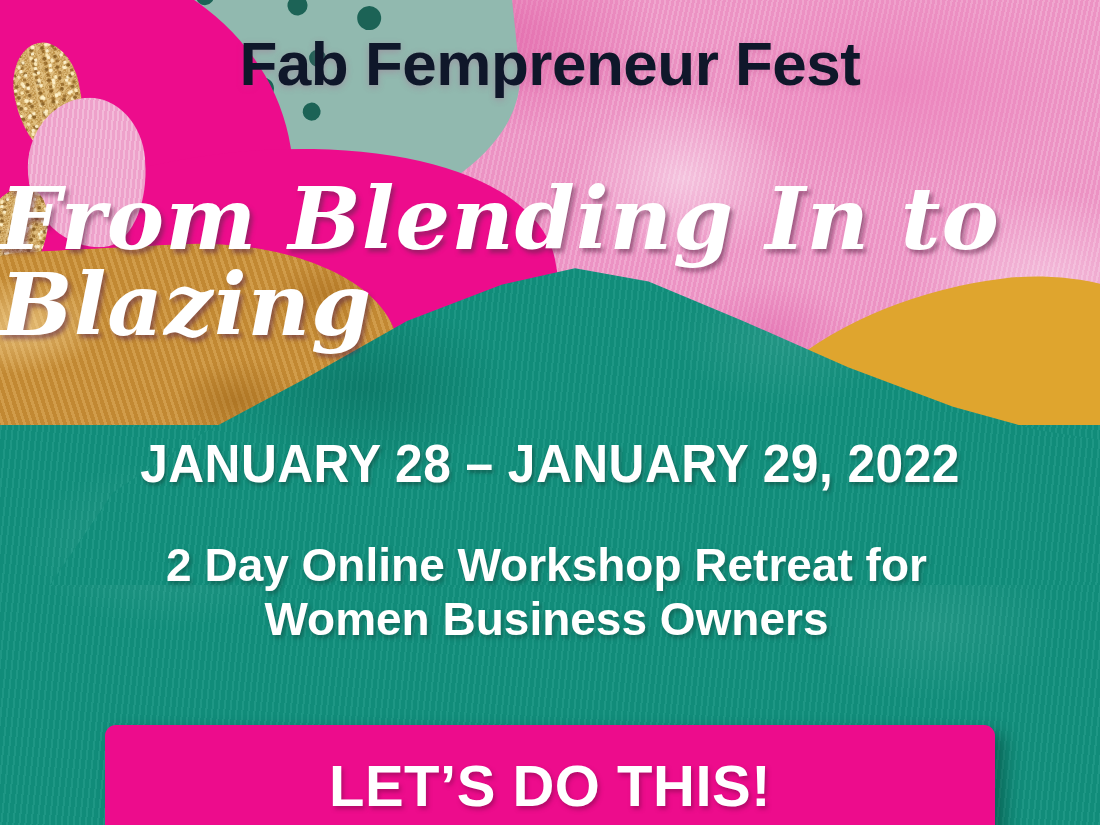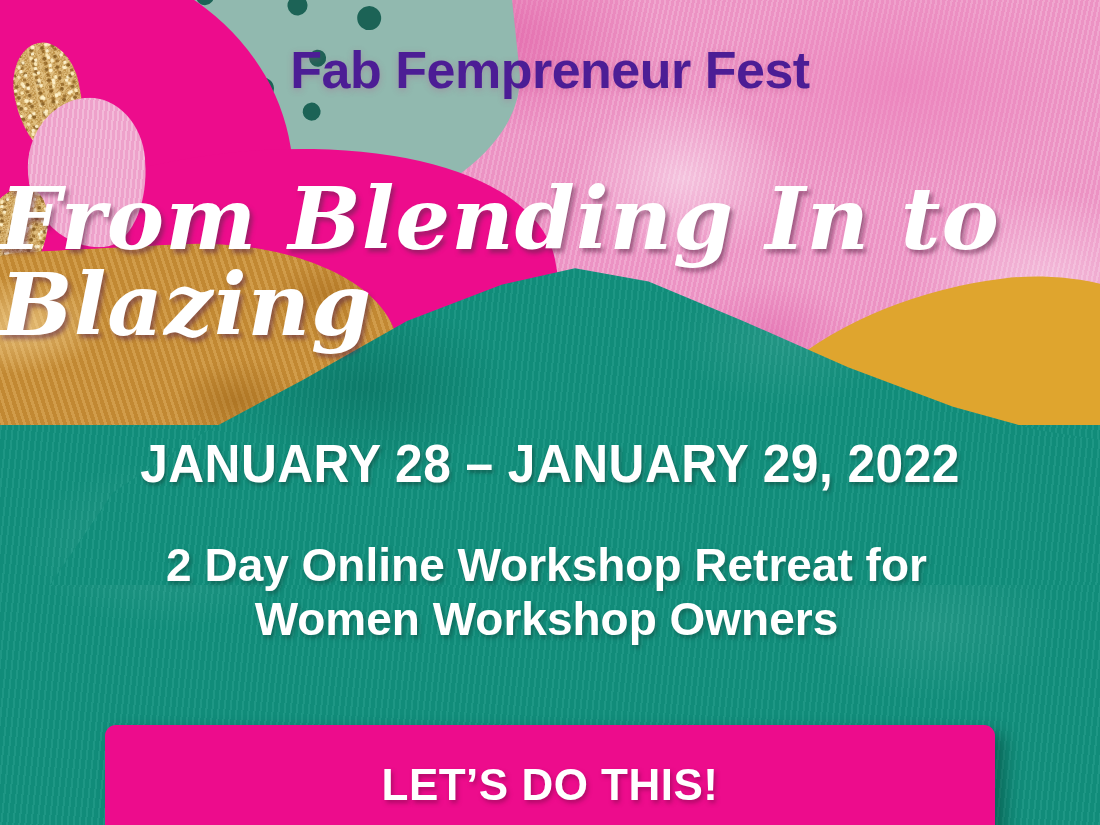--- a/index.html
+++ b/index.html
@@ -144,24 +144,24 @@
     left: 28px; top: 98px; width: 118px; height: 150px;
     background-color: #F0A9CF;
     background-image: repeating-linear-gradient(100deg, rgba(255,255,255,.2) 0 2px, rgba(226,120,180,.16) 2px 5px);
     border-radius: 54% 46% 40% 60% / 48% 44% 56% 52%;
     transform: rotate(-4deg);
   }
 
   
   #headline {
     position: absolute;
-    left: 0; right: 0; top: 44px;
+    left: 0; right: 0; top: 33px;
     text-align: center;
-    color: #4c1d95;
-    font-size: 52px;
+    color: #0f172a;
+    font-size: 62px;
     line-height: 1;
     font-weight: 700;
     letter-spacing: -0.5px;
     text-shadow: 0 2px 7px rgba(180,70,130,.30);
   }
 
   .script {
     position: absolute;
     left: 0; right: 0;
     text-align: left;
@@ -209,21 +209,21 @@
     border-radius: 11px;
     box-shadow: 10px 8px 16px rgba(0,50,42,.42);
     cursor: pointer;
     padding: 0;
     display: flex;
     align-items: center;
     justify-content: center;
   }
   #cta-label {
     color: #ffffff;
-    font-size: 44px;
+    font-size: 58px;
     font-weight: 700;
     letter-spacing: 0.5px;
     text-shadow: 2px 3px 4px rgba(120,10,70,.5);
   }
 </style>
 </head>
 <body>
 
 <div id="poster">
 
@@ -268,20 +268,20 @@
   <div class="layer" id="teal-peak"></div>
 
   <div id="headline">Fab Fempreneur Fest</div>
 
   <div class="script" id="script-line-1">From Blending In to Blazing</div>
 
   <div id="date-line">JANUARY 28 – JANUARY 29, 2022</div>
 
   <div id="subtitle">
     <span>2 Day Online Workshop Retreat for</span>
-    <span>Women Workshop Owners</span>
+    <span>Women Business Owners</span>
   </div>
 
   <button id="cta-button">
     <span id="cta-label">LET’S DO THIS!</span>
   </button>
 
 </div>
 
 </body></html>

